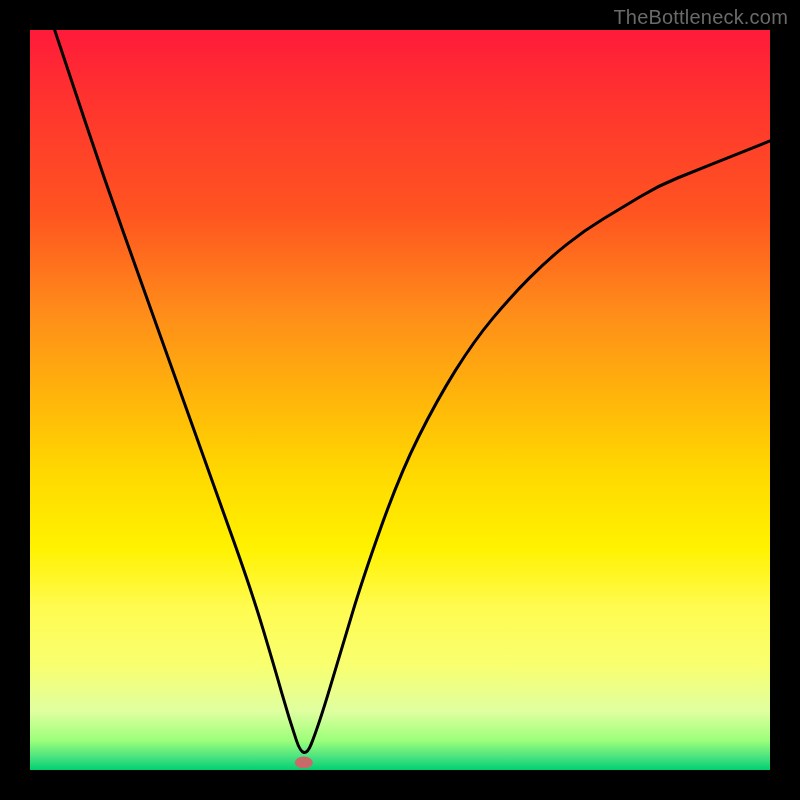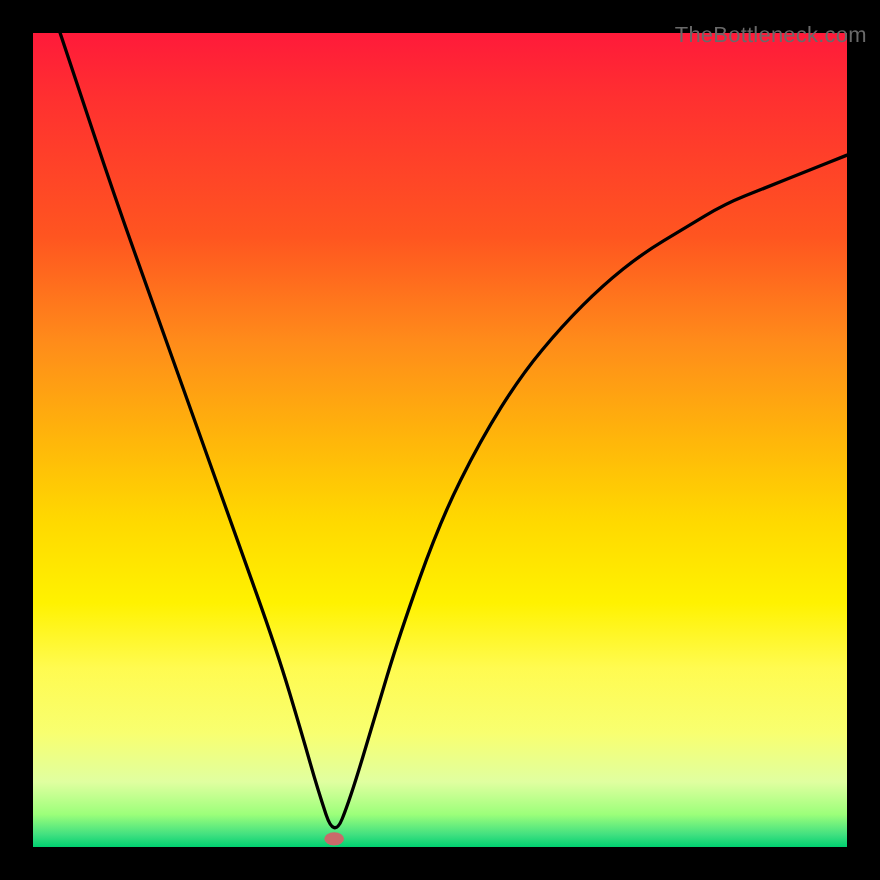--- a/index.html
+++ b/index.html
@@ -28,21 +28,20 @@
     );
   }
   .watermark {
     position: absolute;
     top: 6px;
     right: 12px;
     color: #6a6a6a;
     font-size: 20px;
     font-weight: 500;
     letter-spacing: 0.2px;
-    margin-top: 15px;
   }
   svg.curve {
     position: absolute;
     left: 0; top: 0;
     width: 740px;
     height: 740px;
   }
   .minpoint {
     fill: #c96a6a;
     stroke: none;

